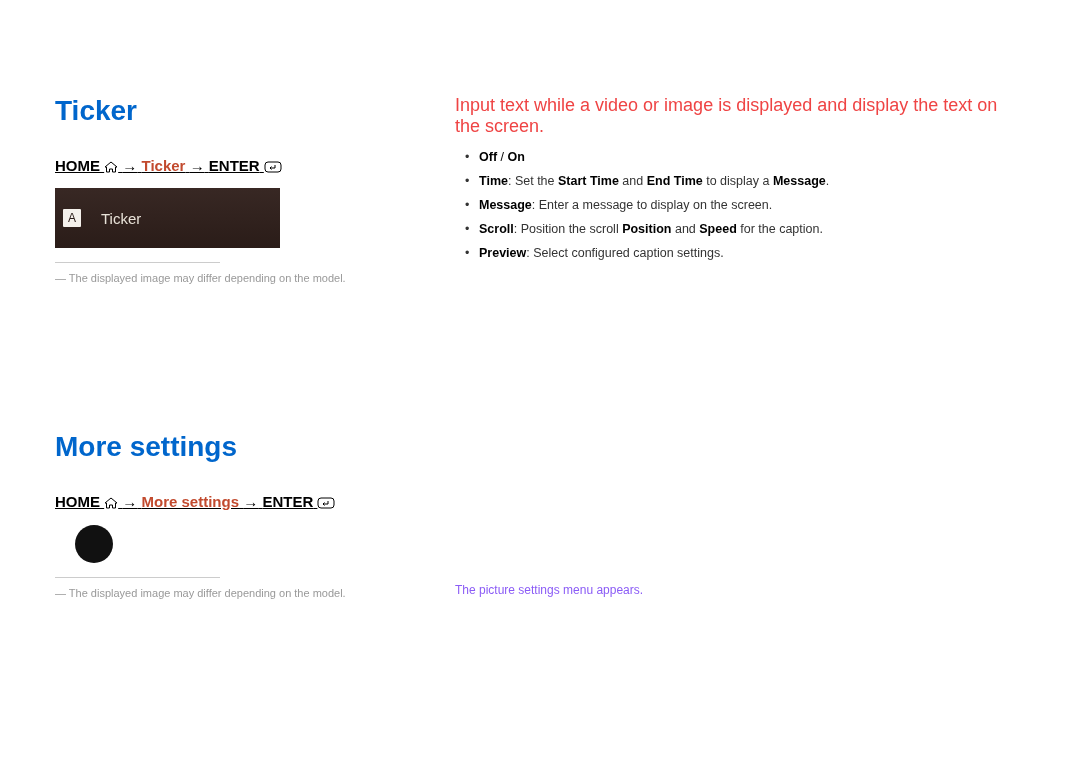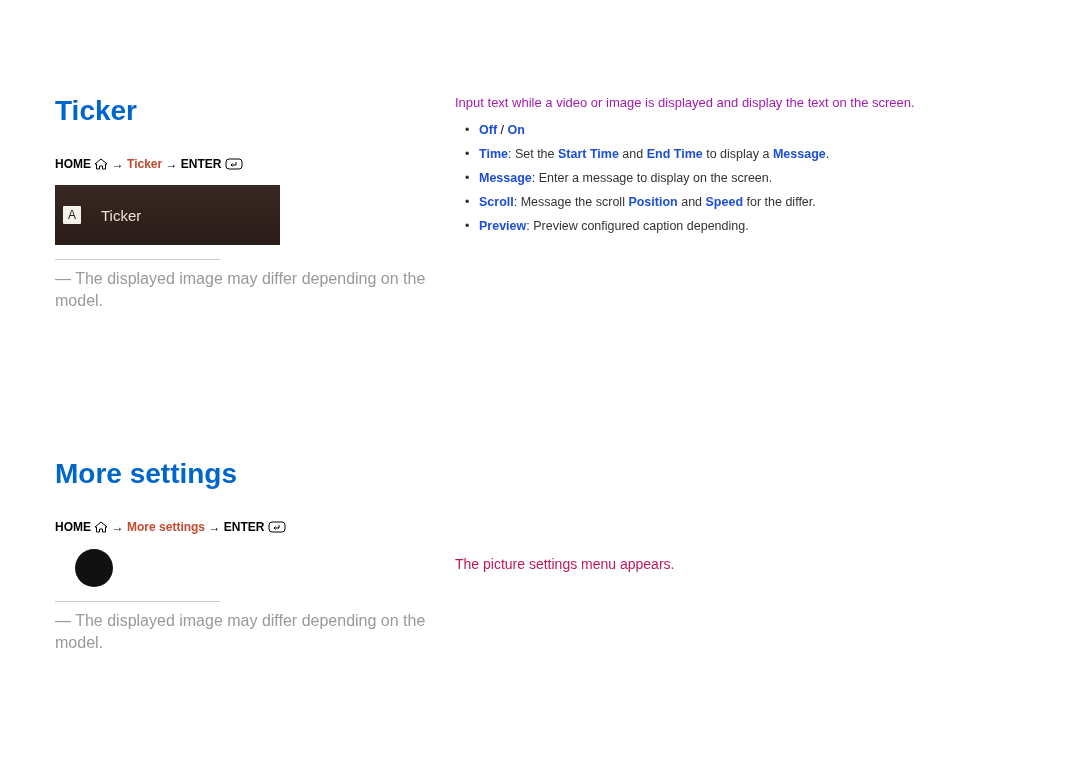--- a/index.html
+++ b/index.html
@@ -27,24 +27,25 @@
   .heading {
     color: #0066cc;
     font-size: 28px;
     font-weight: 700;
     margin-bottom: 30px;
   }
   .heading-more {
     margin-top: 145px;
   }
   .nav-path {
-    font-size: 12px;
+    font-size: 15px;
     font-weight: 700;
     color: #000;
     margin-bottom: 14px;
+    text-decoration: underline;
   }
   .nav-highlight { color: #c24a2e; font-weight: 700; }
   .icon-home {
     display: inline-block;
     width: 14px; height: 12px;
     vertical-align: -2px;
   }
   .icon-enter {
     display: inline-block;
     width: 18px; height: 12px;
@@ -76,60 +77,60 @@
     font-weight: 300;
   }
   .thin-rule {
     border: 0;
     border-top: 1px solid #ccc;
     width: 165px;
     margin: 14px 0 8px 0;
   }
   .note {
     color: #999;
-    font-size: 16px;
+    font-size: 11px;
     line-height: 1.4;
   }
   .note::before {
     content: "―  ";
   }
   .circle-image {
     width: 38px; height: 38px;
     border-radius: 50%;
     background: #111;
     margin: 15px 0 10px 20px;
   }
   .intro {
-    font-size: 13px;
-    color: #a21caf;
+    font-size: 18px;
+    color: #ef4444;
     margin-bottom: 10px;
   }
   .bullet-list {
     list-style: none;
     padding: 0;
   }
   .bullet-list li {
     font-size: 12.5px;
     line-height: 1.6;
     padding-left: 24px;
     position: relative;
     margin-bottom: 4px;
   }
   .bullet-list li::before {
     content: "•";
     position: absolute;
     left: 10px;
     color: #333;
   }
-  .kw { color: #1d4ed8; font-weight: 700; }
+  .kw { color: #000000; font-weight: 700; }
   .blk { color: #000; }
   .right-more {
     margin-top: 320px;
-    font-size: 14px;
-    color: #be185d;
+    font-size: 12px;
+    color: #8b5cf6;
   }
 </style>
 </head>
 <body>
 
 <div class="page">
   <div class="left-col">
 
     <div class="heading">Ticker</div>
 
@@ -195,22 +196,22 @@
       <li>
         <span class="kw">Off</span><span class="blk"> / </span><span class="kw">On</span>
       </li>
       <li>
         <span class="kw">Time</span><span>: Set the </span><span class="kw">Start Time</span><span> and </span><span class="kw">End Time</span><span> to display a </span><span class="kw">Message</span><span>.</span>
       </li>
       <li>
         <span class="kw">Message</span><span>: Enter a message to display on the screen.</span>
       </li>
       <li>
-        <span class="kw">Scroll</span><span>: Message the scroll </span><span class="kw">Position</span><span> and </span><span class="kw">Speed</span><span> for the differ.</span>
-      </li>
-      <li>
-        <span class="kw">Preview</span><span>: Preview configured caption depending.</span>
+        <span class="kw">Scroll</span><span>: Position the scroll </span><span class="kw">Position</span><span> and </span><span class="kw">Speed</span><span> for the caption.</span>
+      </li>
+      <li>
+        <span class="kw">Preview</span><span>: Select configured caption settings.</span>
       </li>
     </ul>
 
     <div class="right-more">The picture settings menu appears.</div>
   </div>
 </div>
 
 </body></html>

